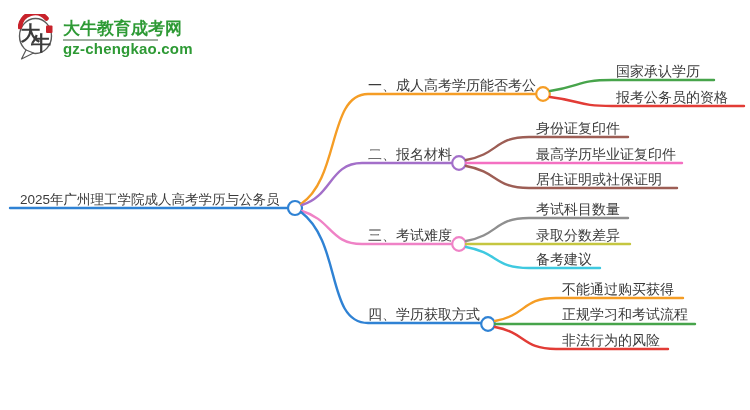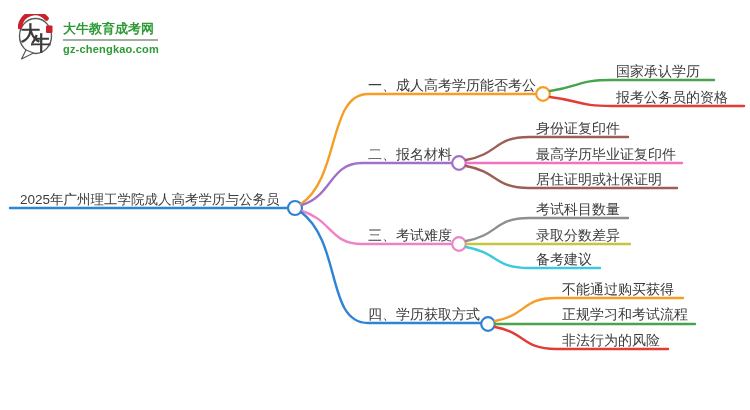--- a/index.html
+++ b/index.html
@@ -4,25 +4,25 @@
 <style>
   html,body{margin:0;padding:0;background:#fff;}
   .stage{
     position:relative;width:750px;height:410px;background:#ffffff;overflow:hidden;
     font-family:"Liberation Sans","DejaVu Sans",sans-serif;
   }
   .logo{position:absolute;left:18px;top:14px;display:flex;align-items:flex-start;}
   .logo-icon{width:40px;height:46px;}
   .logo-txt{margin-left:5px;margin-top:6px;}
   .site-name{
-    color:#2e9a35;font-size:13px;font-weight:bold;letter-spacing:0px;
+    color:#2e9a35;font-size:17px;font-weight:bold;letter-spacing:0px;
     line-height:17px;white-space:nowrap;
   }
   .logo-divider{width:95px;height:2px;background:#9fae9f;margin:2px 0 1px 0;}
-  .site-url{color:#2e9a35;font-size:11px;font-weight:bold;letter-spacing:.2px;line-height:14px;}
+  .site-url{color:#2e9a35;font-size:15px;font-weight:bold;letter-spacing:.2px;line-height:14px;}
   svg text{fill:#3b3b3b;font-family:"Liberation Sans","DejaVu Sans",sans-serif;}
   text.root-label{font-size:13.5px;}
   text.node-label{font-size:14px;}
   .map-line{fill:none;stroke-width:2.4px;stroke-linecap:round;}
   .node-dot{fill:#ffffff;stroke-width:2.2px;cursor:pointer;}
 </style>
 </head>
 <body>
 
 <div class="stage">

